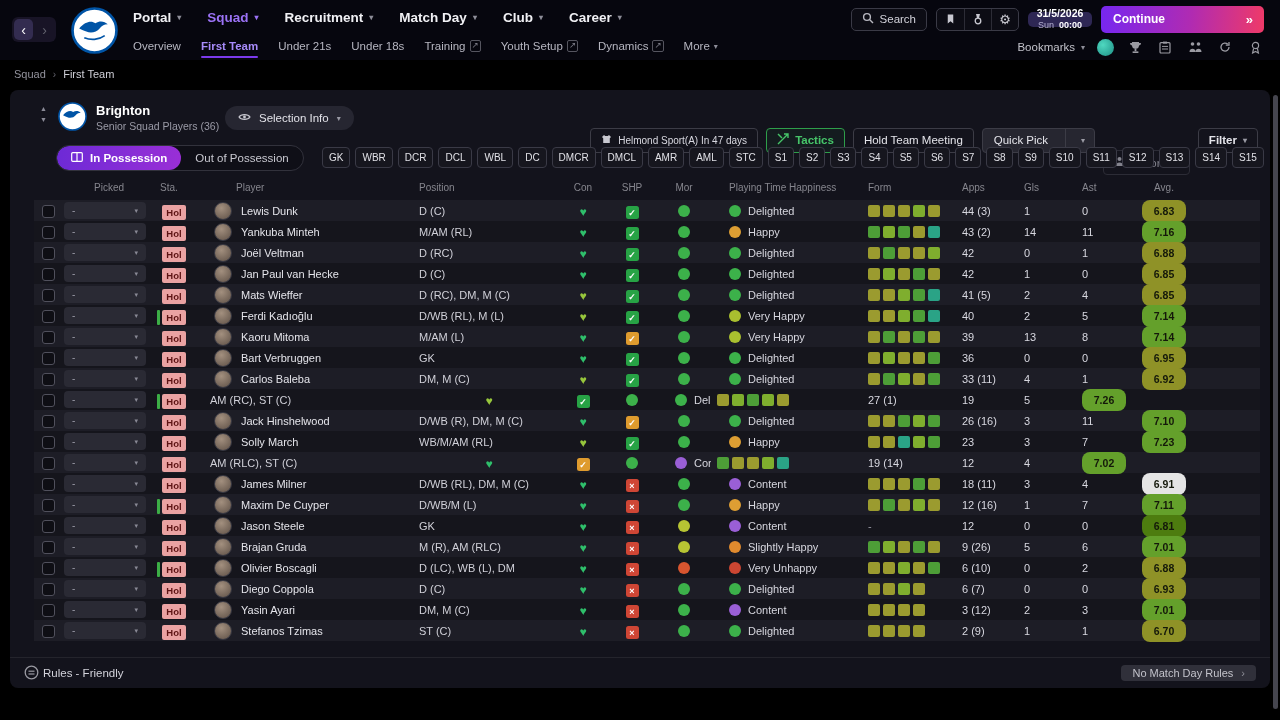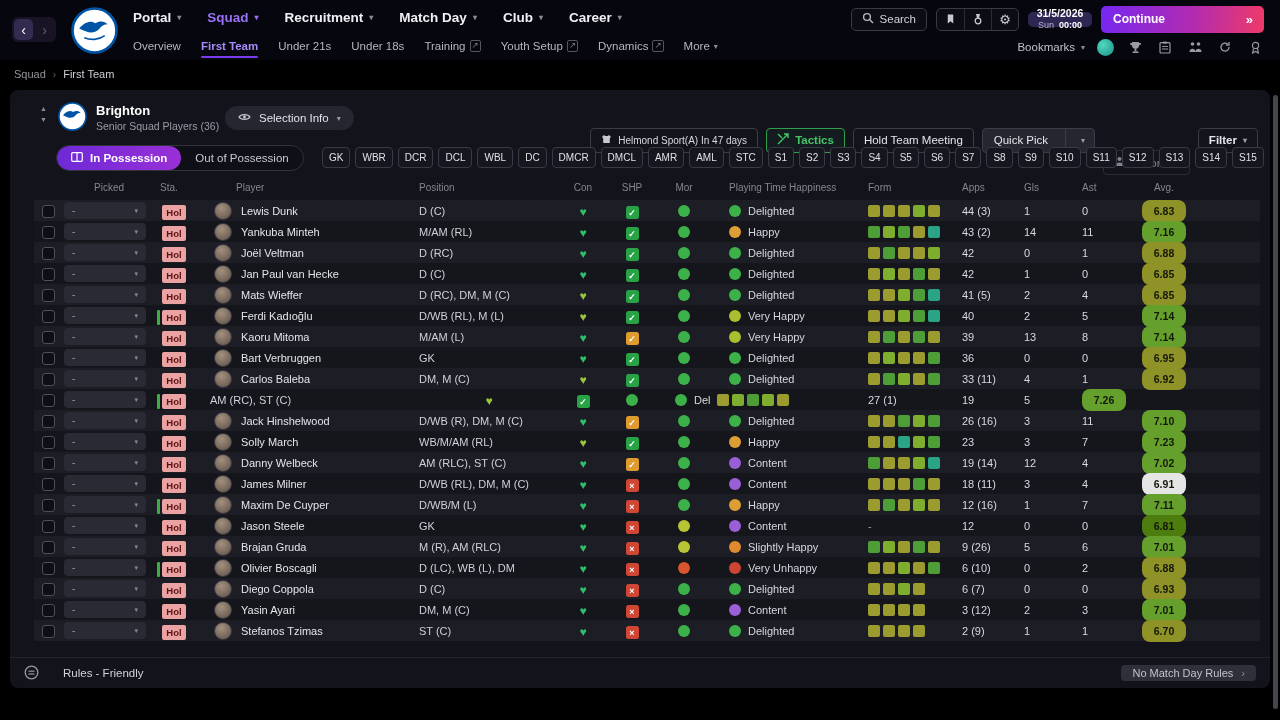--- a/index.html
+++ b/index.html
@@ -108,21 +108,21 @@
   .hap-ic { width:12px; height:12px; border-radius:50%; flex:none; }
   .hap-tx { font-size:11px; color:#d6d6de; }
   .formcell { display:flex; gap:3px; padding-left:6px; align-items:center; }
   .form-sq { width:12px; height:12px; border-radius:2px; }
   .formcell.empty { font-size:11px; color:#9a9aa6; }
   .num { font-size:11px; color:#d8d8e0; padding-left:6px; }
   .avg { display:inline-flex; width:44px; height:22px; margin-left:6px; border-radius:8px; align-items:center; justify-content:center; font-size:10.5px; font-weight:700; color:#14180a; }
 
   
   .panel-footer { position:absolute; left:0; bottom:0; width:100%; height:31px; border-top:1px solid #24242c; display:flex; align-items:center; justify-content:space-between; padding:0 14px; }
-  .rules { display:flex; align-items:center; gap:24px; font-size:11.5px; color:#d2d2da; }
+  .rules { display:flex; align-items:center; gap:4px; font-size:11.5px; color:#d2d2da; }
   .mdr-btn { height:16px; background:#30303a; border:none; border-radius:4px; color:#c2c2ca; font-size:11px; display:flex; align-items:center; gap:8px; padding:0 11px; cursor:pointer; font-family:inherit; }
   .mdr-btn .chev { color:#8e8e98; font-size:11px; }
 
   .scrollbar { position:absolute; right:2px; top:95px; width:5px; height:614px; background:#45454e; border-radius:3px; cursor:pointer; }
 </style>
 </head>
 <body>
 
 <div class="screen">
 
@@ -820,24 +820,20 @@
 
   <div class="trow tgrid">
     <div class="c cbcell"><span class="checkbox"></span></div>
     <div class="c">
             <div class="pick-dd">
               <span class="pv">-</span>
               <span class="chev">▾</span>
             </div>
           </div>
     <div class="c stacell"><span class="hol">Hol</span></div>
-    <div class="c playercell">
-            <span class="avatar"></span>
-            <span class="pname">Danny Welbeck</span>
-          </div>
     <div class="c pos">AM (RLC), ST (C)</div>
     <div class="c iconcell"><span class="heart" style="color: rgb(47, 191, 107);">♥</span></div>
     <div class="c iconcell"><span class="shp" style="background: rgb(223, 155, 46);">✓</span></div>
     <div class="c iconcell"><span class="mor" style="background: rgb(60, 177, 74);"></span></div>
     <div class="c hapcell">
             <span class="hap-ic" style="background: rgb(154, 95, 214);"></span>
             <span class="hap-tx">Content</span>
           </div>
     <div class="c formcell">
             <span class="form-sq" style="background: rgb(77, 158, 55);"></span>

